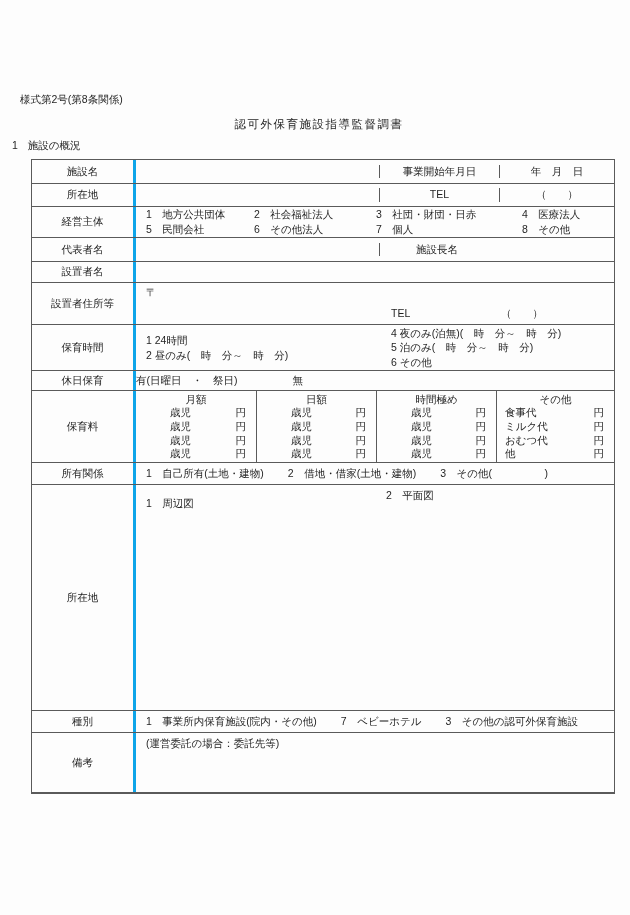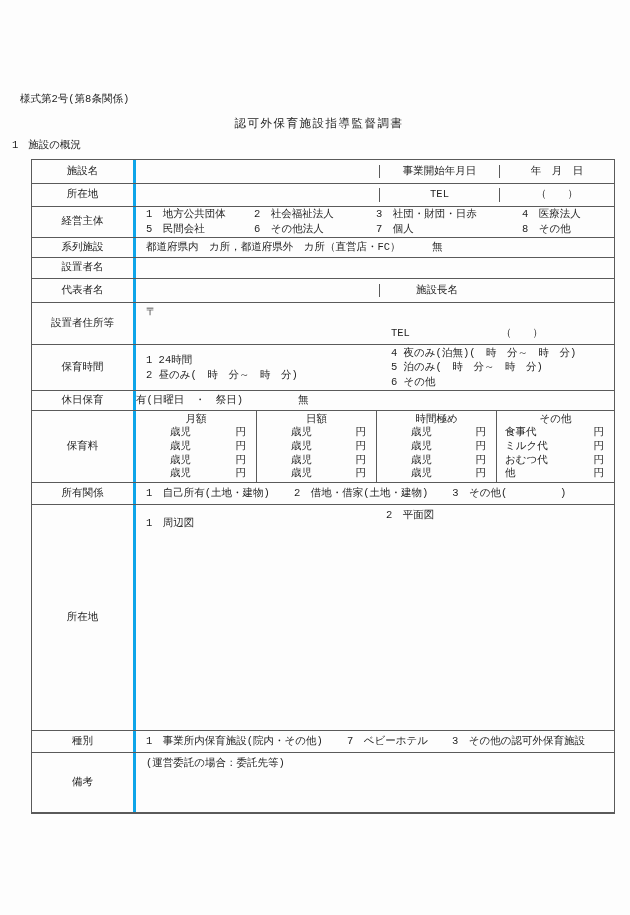--- a/index.html
+++ b/index.html
@@ -1,19 +1,19 @@
 <!DOCTYPE html>
 <html><head>
 <meta charset="utf-8">
 <style>
   html,body { margin:0; padding:0; }
   .page {
     position:relative; width:630px; height:915px;
     background:#fdfdfd; overflow:hidden;
-    font-family:Liberation Mono, monospace;
+    font-family:Liberation Sans, sans-serif;
     color:#1f1f1f; font-size:10.5px; line-height:1.25;
   }
   .form-number { position:absolute; left:20px; top:93px; font-size:10.5px; }
   .doc-title   { position:absolute; left:8px; right:0; top:117px; text-align:center; font-size:11.5px; letter-spacing:1.5px; }
   .section-heading { position:absolute; left:12px; top:139px; }
   .section-heading .num { margin-right:10px; }
 
   .form-table {
     position:absolute; left:31px; top:159px; width:584px;
     box-sizing:border-box; border:1px solid #5a5a5a; border-bottom-width:2px;
@@ -95,39 +95,33 @@
           <span class="nowrap">3　社団・財団・日赤</span>
           <span class="nowrap">4　医療法人</span>
           <span class="nowrap">5　民間会社</span>
           <span class="nowrap">6　その他法人</span>
           <span class="nowrap">7　個人</span>
           <span class="nowrap">8　その他</span>
         </div>
       </div>
     </div>
 
-    <div class="row" style="height:20px">
-      <div class="label-cell">系列施設</div>
-      <div class="content pad">
-        <span class="nowrap">都道府県内　カ所，都道府県外　カ所（直営店・FC）　　　無</span>
+
+    <div class="row" style="height:24px">
+      <div class="label-cell">代表者名</div>
+      <div class="content">
+        <div class="cell" style="flex:1"></div>
+        <div class="cell vline" style="width:115px">施設長名</div>
+        <div class="cell vline" style="width:120px"></div>
       </div>
     </div>
 
     <div class="row" style="height:21px">
       <div class="label-cell">設置者名</div>
       <div class="content"></div>
-    </div>
-
-    <div class="row" style="height:24px">
-      <div class="label-cell">代表者名</div>
-      <div class="content">
-        <div class="cell" style="flex:1"></div>
-        <div class="cell vline" style="width:115px">施設長名</div>
-        <div class="cell vline" style="width:120px"></div>
-      </div>
     </div>
 
     <div class="row" style="height:42px">
       <div class="label-cell">設置者住所等</div>
       <div class="content">
         <span class="abs" style="left:10px; top:3px">〒</span>
         <span class="abs" style="left:255px; bottom:4px">TEL</span>
         <span class="abs" style="left:365px; bottom:4px">（　　）</span>
       </div>
     </div>

